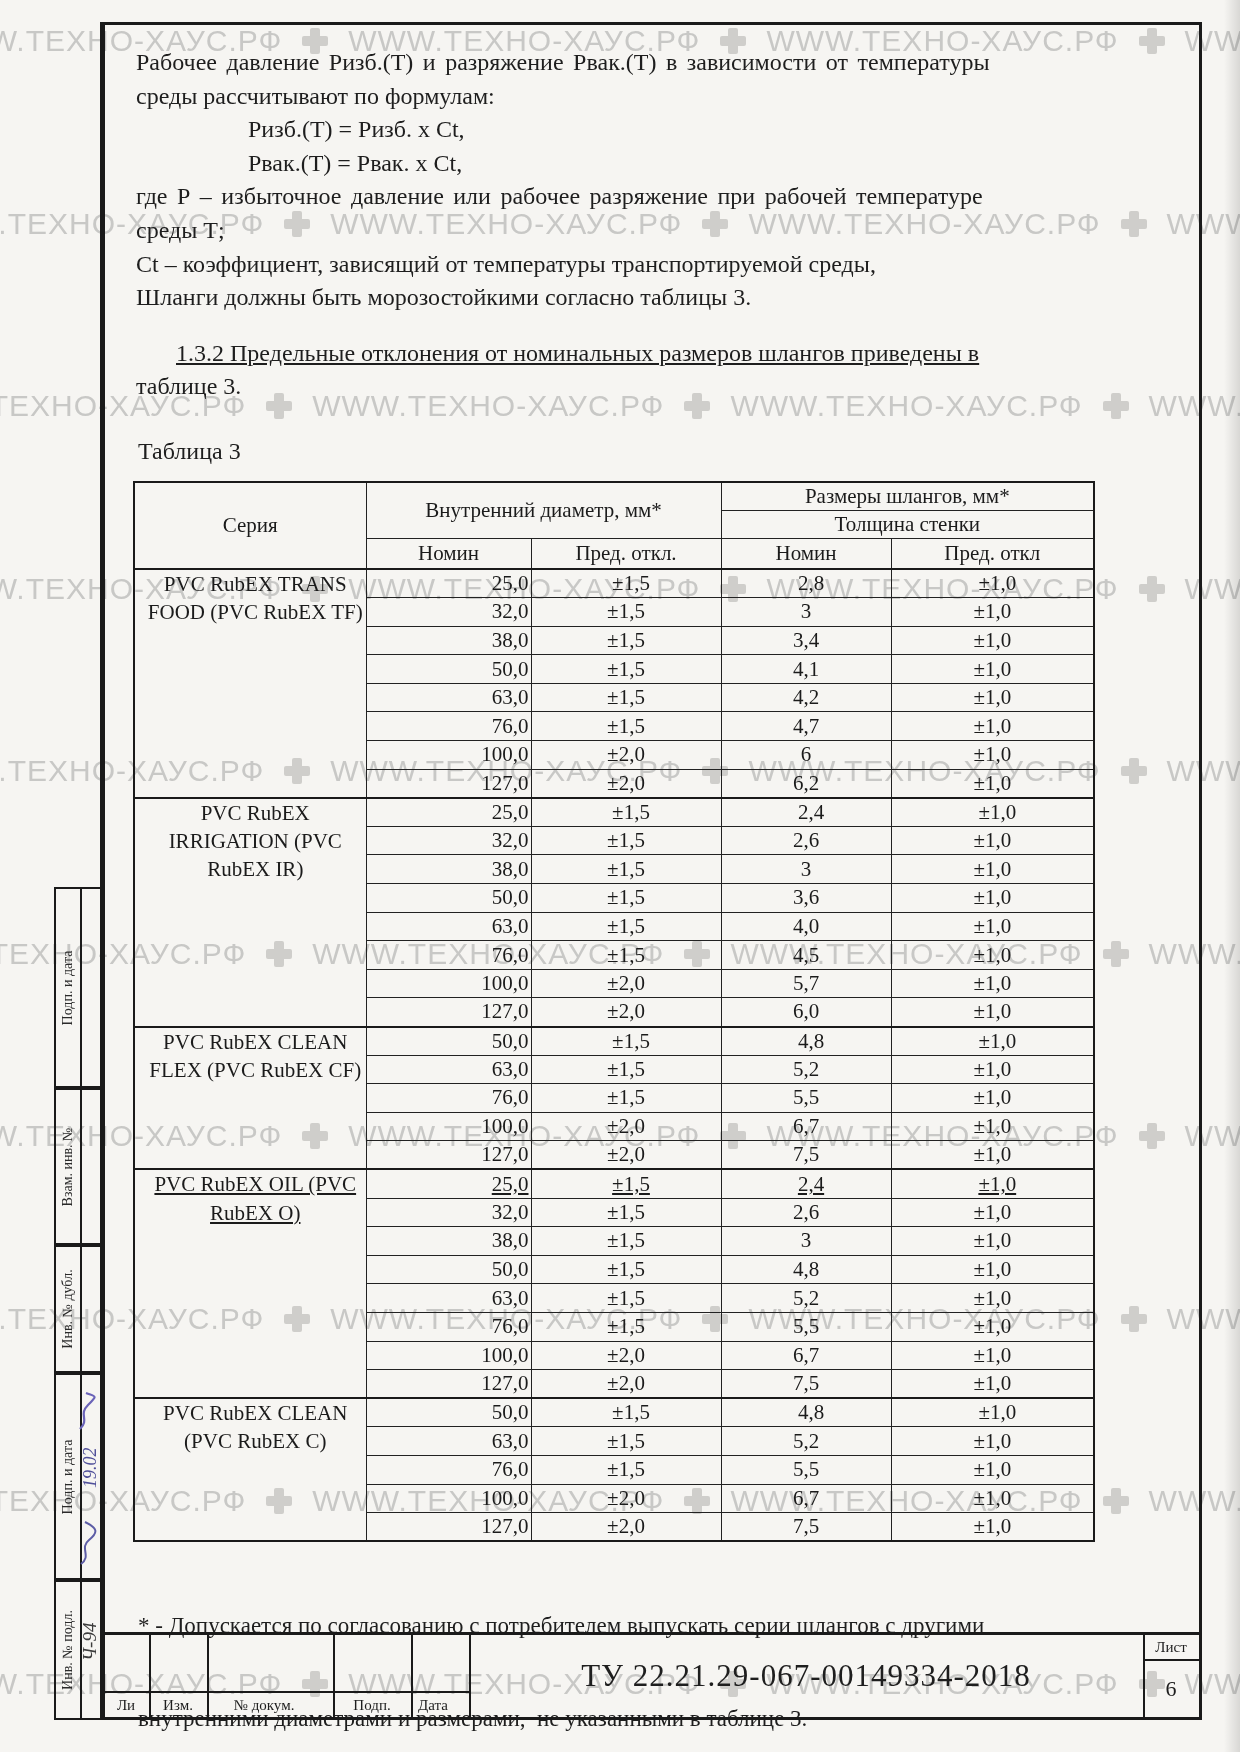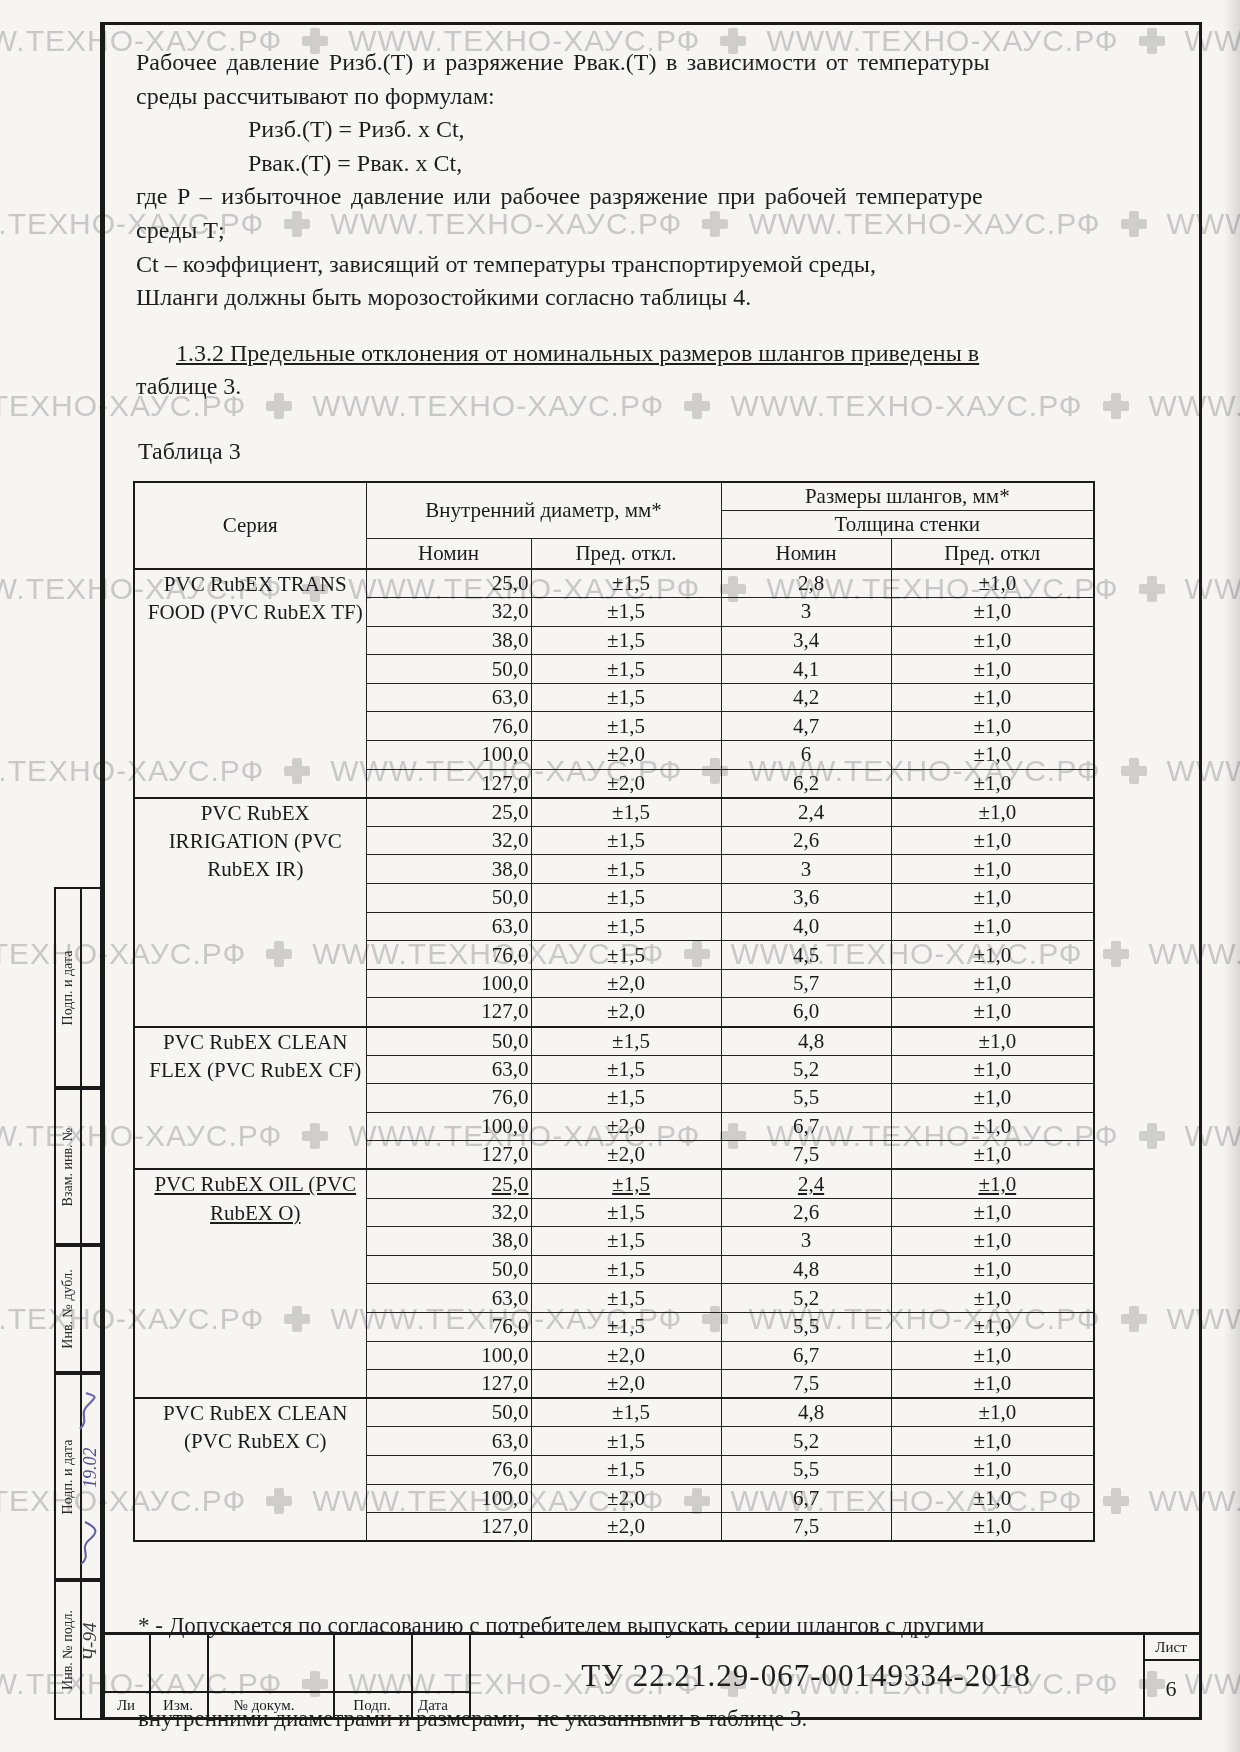--- a/index.html
+++ b/index.html
@@ -177,21 +177,21 @@
   <div class="frame"></div>
 
   <div class="text-block">
       <div class="tline j">Рабочее давление Ризб.(Т) и разряжение Рвак.(Т) в зависимости от температуры</div>
       <div class="tline">среды рассчитывают по формулам:</div>
       <div class="tline formula">Ризб.(Т) = Ризб. х Сt,</div>
       <div class="tline formula">Рвак.(Т) = Рвак. х Сt,</div>
       <div class="tline j">где Р – избыточное давление или рабочее разряжение при рабочей температуре</div>
       <div class="tline">среды Т;</div>
       <div class="tline">Сt – коэффициент, зависящий от температуры транспортируемой среды,</div>
-      <div class="tline">Шланги должны быть морозостойкими согласно таблицы 4.</div>
+      <div class="tline">Шланги должны быть морозостойкими согласно таблицы 3.</div>
       <div class="tline gap indent">1.3.2 Предельные отклонения от номинальных размеров шлангов приведены в</div>
       <div class="tline">таблице 3.</div>
     </div>
 
   <div class="table-caption">Таблица 3</div>
 
   <table class="t3">
     <colgroup>
       <col style="width:232px">
         <col style="width:165px">

